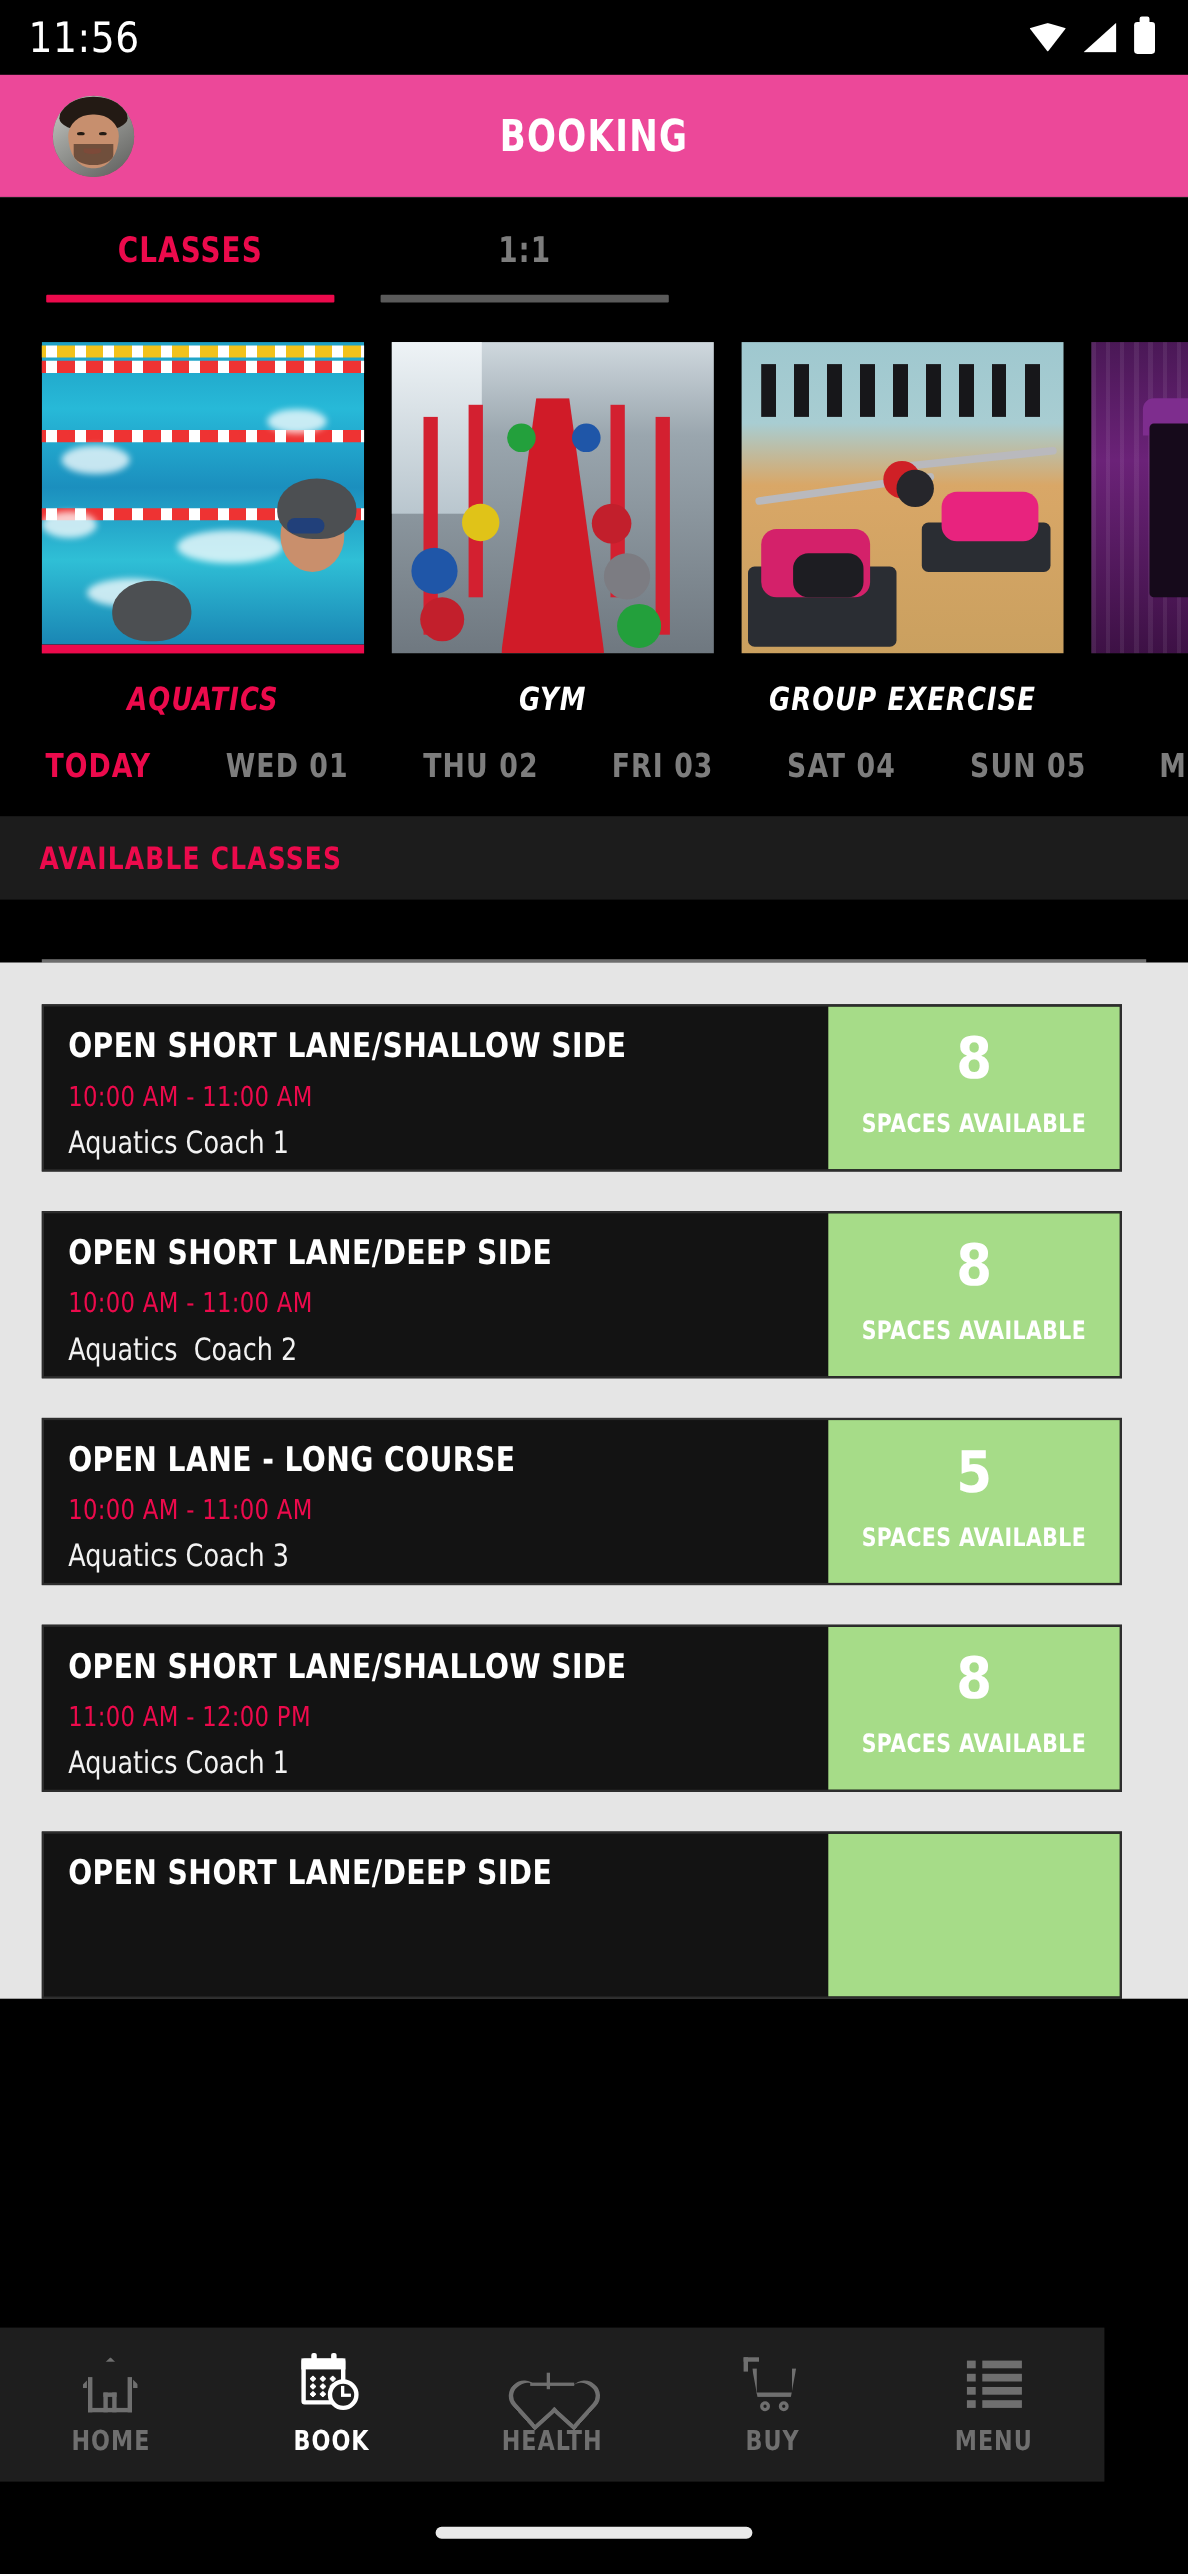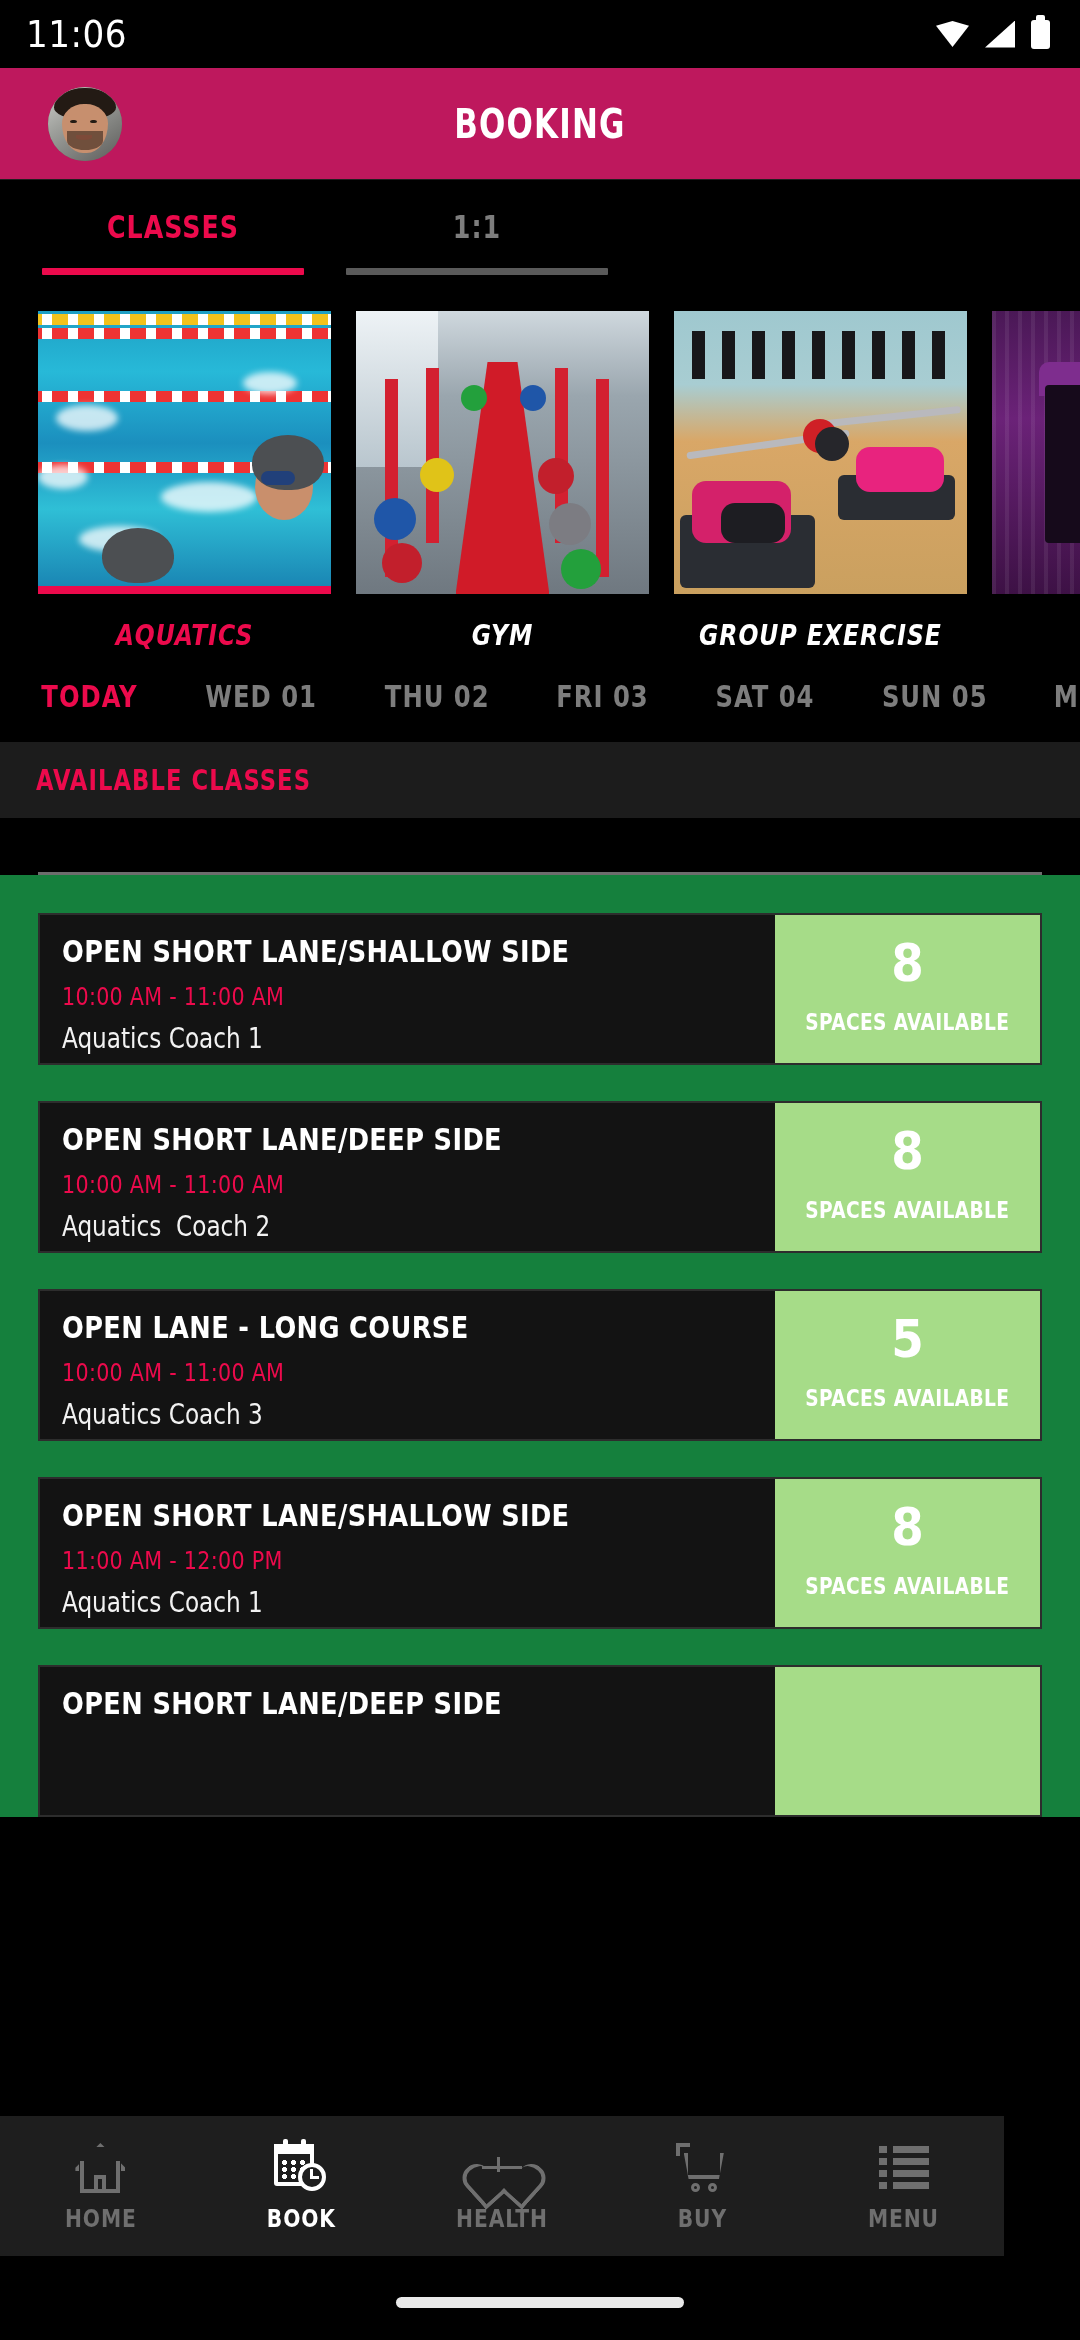--- a/index.html
+++ b/index.html
@@ -35,21 +35,21 @@
     width:19px;height:29px;background:#fff;border-radius:3px;position:relative;
   }
   .ico-battery:before{
     content:"";position:absolute;top:-5px;left:5px;width:9px;height:5px;
     background:#fff;border-radius:2px 2px 0 0;
   }
 
   
   .appbar {
     height:112px; position:relative; display:flex; align-items:center;
-    background:#be185d; border-bottom:1px solid #1f1f1f;
+    background:#ec4899; border-bottom:1px solid #1f1f1f;
   }
   .avatar {
     position:absolute; left:48px; top:50%; transform:translateY(-50%);
     width:74px;height:74px;border-radius:50%;overflow:hidden;
     background:#6e6458;
   }
   .avatar-art{ position:absolute;inset:0; }
   .av-bg { position:absolute;inset:0;
     background:linear-gradient(145deg,#cfcfcb 0%,#9ea09c 38%,#5b5b59 100%); }
   .av-hair { position:absolute;left:8%;top:2%;width:84%;height:42%;
@@ -191,21 +191,21 @@
     display:flex;align-items:center;justify-content:center;flex:0 0 auto;
     border:none;cursor:pointer;
   }
   .clear-btn span{
     color:#1b1b1b;font-size:36px;line-height:1;font-weight:400;
     font-family:"DejaVu Sans","Liberation Sans",sans-serif;
   }
   .search-rule { height:3px; background:#6d6d6d; margin-top:18px; }
 
   
-  .list { padding:38px 38px 0 38px; background:#15803d; }
+  .list { padding:38px 60px 0 38px; background:#e5e5e5; }
   .card {
     display:flex; height:152px; margin-bottom:36px;
     border:2px solid #2d2d2d; background:#131313; overflow:hidden;
   }
   .card-main { flex:1; padding:18px 0 0 22px; }
   .card-title {
     color:#fff; font-size:31px; font-weight:700; letter-spacing:.4px;
     font-family:"DejaVu Sans Condensed","Liberation Sans",sans-serif;
     transform:scaleX(.92); transform-origin:left; white-space:nowrap;
   }
@@ -307,21 +307,21 @@
     position:absolute;left:50%;transform:translateX(-50%);bottom:32px;
     width:288px;height:11px;background:#e9e9e9;border-radius:6px;
   }
 </style>
 </head>
 <body>
 
 <div class="phone">
 
   <div class="statusbar">
-    <div class="status-time">11:06</div>
+    <div class="status-time">11:56</div>
     <div class="status-icons">
       <div class="ico-wifi"></div>
       <div class="ico-signal"></div>
       <div class="ico-battery"></div>
     </div>
   </div>
 
   <div class="appbar">
     <div class="avatar">
       <div class="avatar-art">

